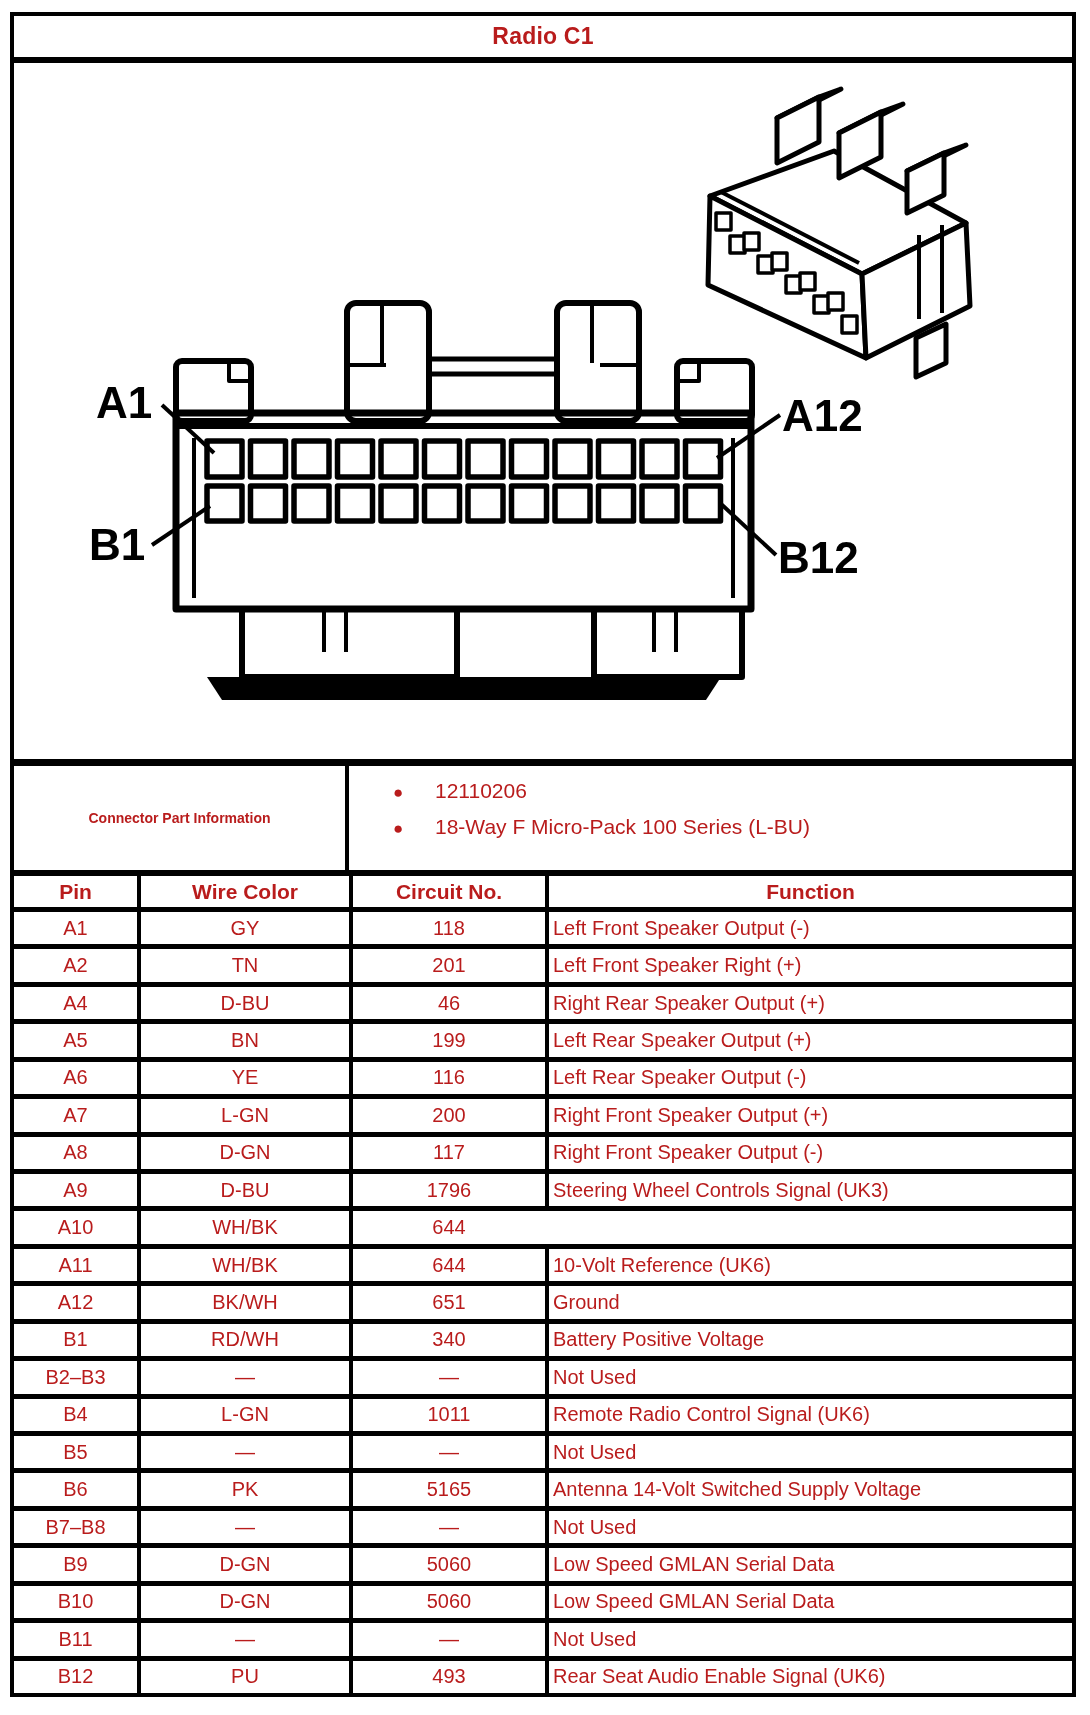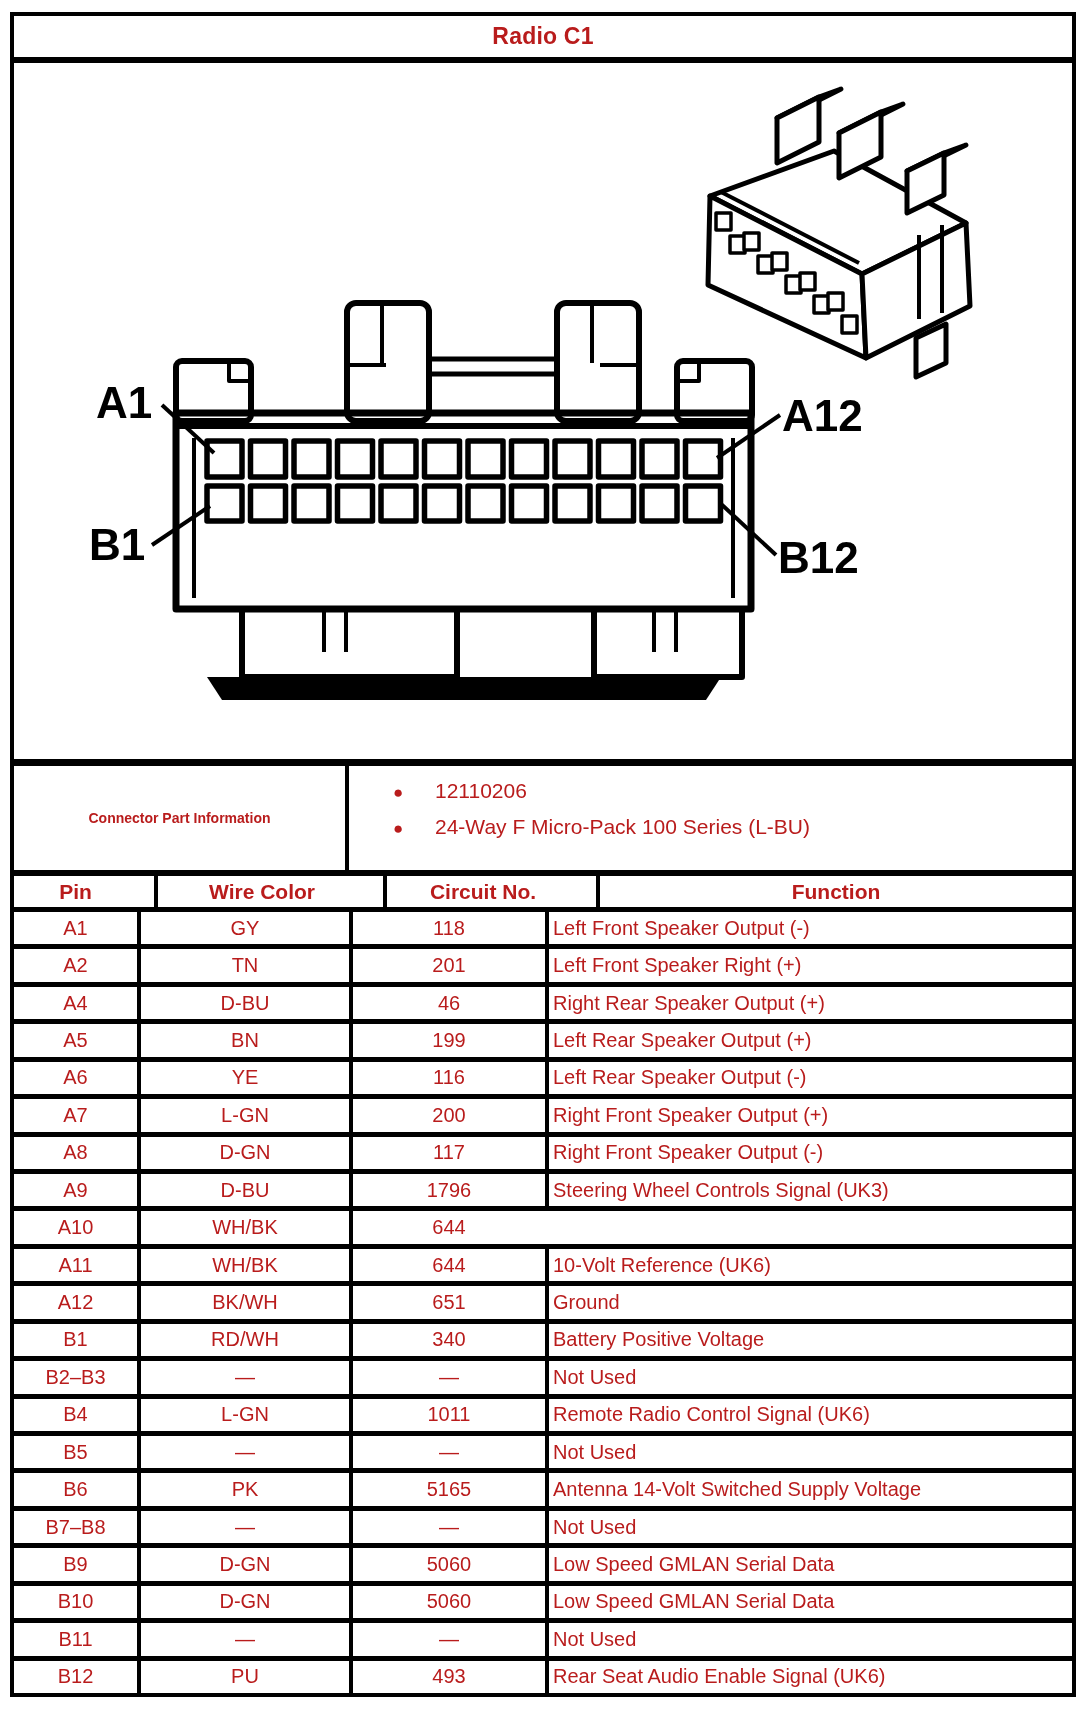--- a/index.html
+++ b/index.html
@@ -30,21 +30,21 @@
     font-weight:bold; font-size:14px; text-align:center;
   }
   .pi-bullets { padding:13px 0 0 44px; margin:0; list-style:none; }
   .pi-bullets li { display:flex; align-items:baseline; font-size:21px; line-height:24px; margin-bottom:10px; }
   .pi-bullets .dot { width:42px; flex:none; font-size:17px; }
 
   .pin-table { flex:1; display:flex; flex-direction:column; min-height:0; }
   .hdr-row {
     flex:none; height:37px; border-top:6px solid #000; box-sizing:border-box;
     display:grid; grid-template-columns:123px 212px 196px 1fr;
-    font-weight:bold; font-size:21px;gap:17px;
+    font-weight:bold; font-size:21px;
   }
   .rows { flex:1; display:grid; grid-auto-rows:1fr; min-height:0; }
   .data-row {
     border-top:5px solid #000; box-sizing:border-box;
     display:grid; grid-template-columns:123px 212px 196px 1fr;
     font-size:20px;
   }
   .c { display:flex; align-items:center; justify-content:center; box-sizing:border-box; overflow:hidden; }
   .c + .c { border-left:4px solid #000; }
   .c.fn { justify-content:flex-start; padding-left:4px; }
@@ -164,21 +164,21 @@
 
     <div class="part-info-row">
       <div class="pi-label">Connector Part Information</div>
       <ul class="pi-bullets" id="pi-bullets">
           <li>
             <span class="dot">●</span>
             <span>12110206</span>
           </li>
           <li>
             <span class="dot">●</span>
-            <span>24-Way F Micro-Pack 100 Series (L-BU)</span>
+            <span>18-Way F Micro-Pack 100 Series (L-BU)</span>
           </li>
         </ul>
     </div>
 
     <div class="pin-table">
       <div class="hdr-row">
         <div class="c">Pin</div>
         <div class="c">Wire Color</div>
         <div class="c">Circuit No.</div>
         <div class="c">Function</div>

